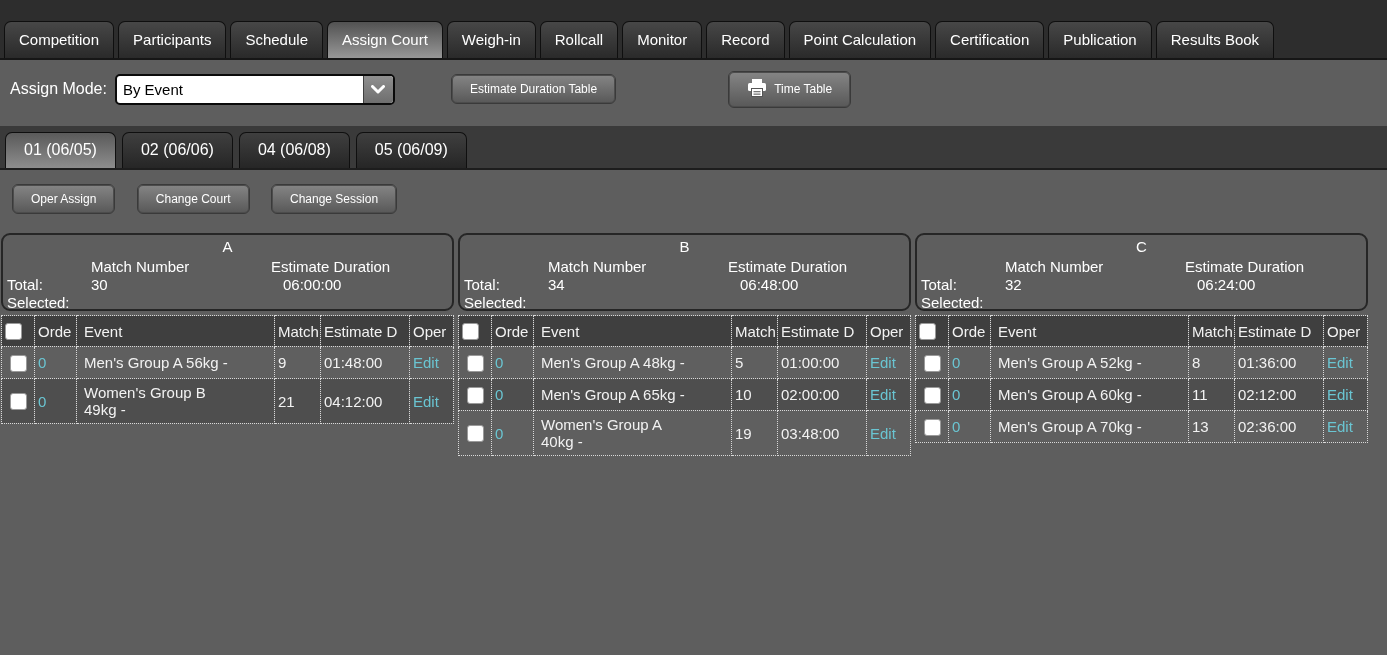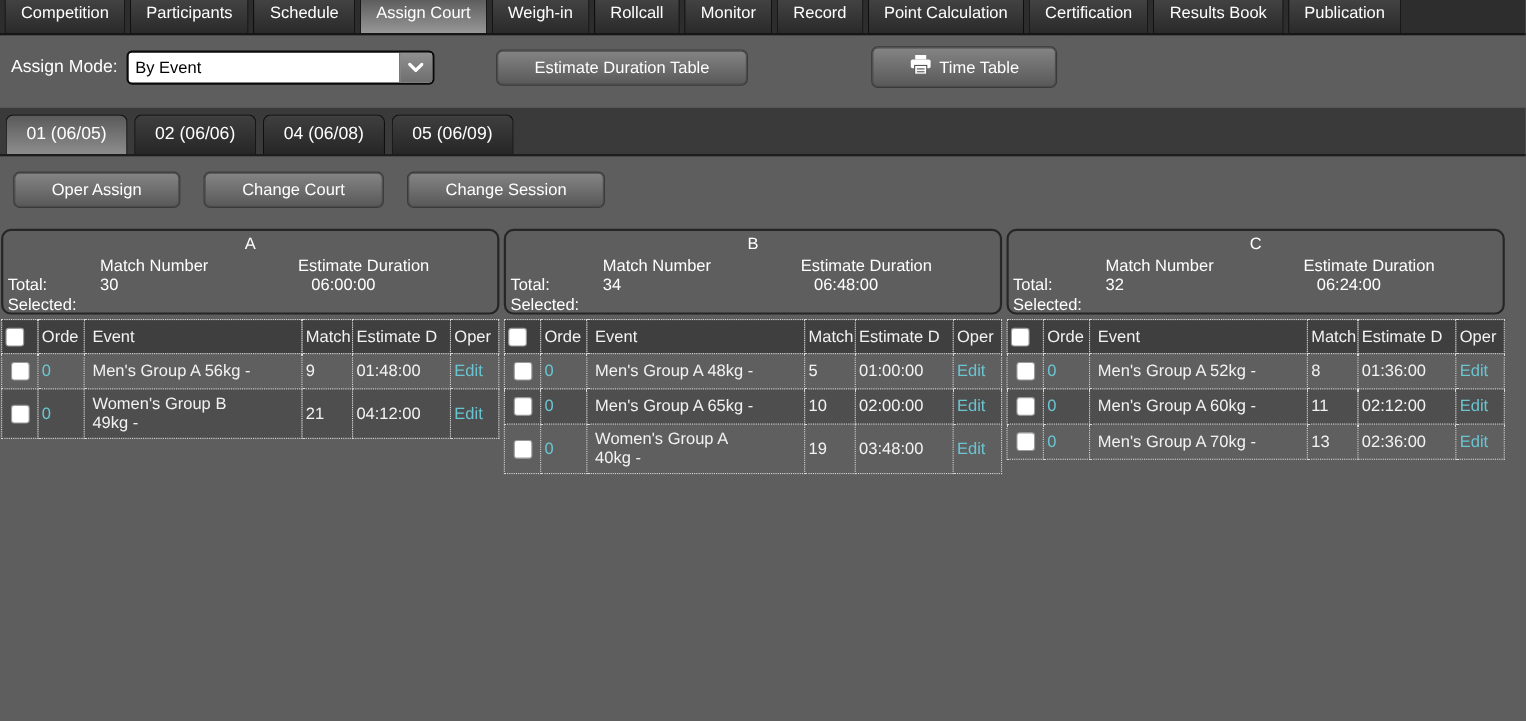--- a/index.html
+++ b/index.html
@@ -5,21 +5,21 @@
   * { box-sizing: border-box; margin: 0; padding: 0; }
   html, body { width: 1387px; height: 655px; overflow: hidden; }
   body {
     font-family: "Liberation Sans", "DejaVu Sans", sans-serif;
     background: #5e5e5e;
     color: #f2f2f2;
   }
 
   
   .navbar {
-    height: 32px;
+    height: 60px;
     background: #2d2d2d;
     border-bottom: 2px solid #161616;
     display: flex;
     align-items: flex-end;
     padding-left: 2px;
     overflow: hidden;
     white-space: nowrap;
   }
   .nav-tab {
     flex: 0 0 auto;
@@ -73,22 +73,22 @@
     display: flex;
     align-items: center;
     justify-content: center;
   }
   .btn {
     background: linear-gradient(#858585, #585858);
     border: 1px solid #3a3a3a;
     box-shadow: 0 0 0 1px #4c4c4c inset;
     border-radius: 6px;
     color: #fff;
-    font-size: 15px;
-    padding: 7px 34px;
+    font-size: 12px;
+    padding: 7px 18px;
     cursor: pointer;
     display: inline-flex;
     align-items: center;
   }
   .btn-estimate { margin-left: 56px; }
   .btn-timetable { margin-left: 112px; }
   .printer-icon { margin-right: 7px; display: inline-block; }
 
   
   .datebar {
@@ -191,22 +191,22 @@
   <div class="nav-tab">Competition</div>
   <div class="nav-tab">Participants</div>
   <div class="nav-tab">Schedule</div>
   <div class="nav-tab active">Assign Court</div>
   <div class="nav-tab">Weigh-in</div>
   <div class="nav-tab">Rollcall</div>
   <div class="nav-tab">Monitor</div>
   <div class="nav-tab">Record</div>
   <div class="nav-tab">Point Calculation</div>
   <div class="nav-tab">Certification</div>
+  <div class="nav-tab">Publication</div>
   <div class="nav-tab">Results Book</div>
-  <div class="nav-tab">Publication</div>
 </div>
 
 <div class="toolbar">
   <span class="assign-mode-label">Assign Mode:</span>
   <div class="select">
     <span class="select-value">By Event</span>
     <span class="select-btn">
       <svg width="14" height="9" viewBox="0 0 14 9">
           <path d="M1.5 1.5 L7 7 L12.5 1.5" fill="none" stroke="#ffffff" stroke-width="3" stroke-linecap="round" stroke-linejoin="round"></path>
         </svg>

